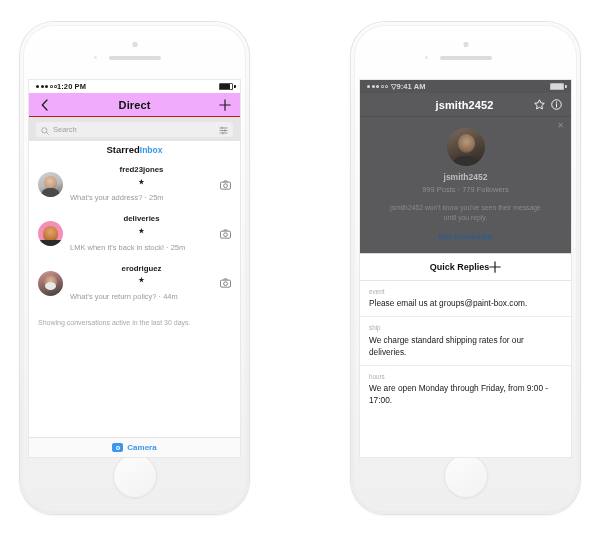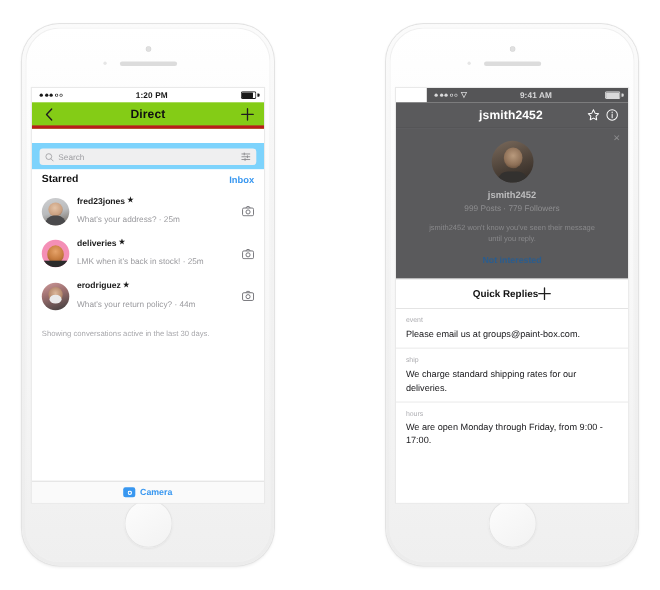--- a/index.html
+++ b/index.html
@@ -67,64 +67,64 @@
     padding:0 7px;
     font-size:7px; font-weight:bold; letter-spacing:.1px;
     color:#1a1a1a;
     background:#fff;
   }
   .sb-left { display:flex; align-items:center; gap:2px; }
   .dots { display:flex; gap:1.5px; align-items:center; }
   .dots i { width:3px; height:3px; border-radius:50%; background:#1a1a1a; display:block; }
   .dots i.o { background:transparent; box-shadow:inset 0 0 0 .7px #1a1a1a; }
   .wifi { font-size:7px; line-height:1; margin-left:1px; }
-  .sb-time { flex:1; text-align:center; font-size:7.5px; }
+  .sb-time { flex:1; text-align:left; font-size:7.5px; }
   .sb-right { display:flex; align-items:center; }
   .battery {
     width:14px; height:7px; border-radius:1.5px;
     box-shadow:inset 0 0 0 .8px #1a1a1a; position:relative;
     padding:1px;
   }
   .battery::after {
     content:""; position:absolute; right:-2.5px; top:2px;
     width:1.5px; height:3px; border-radius:0 1px 1px 0; background:#1a1a1a;
   }
   .battery b { display:block; height:100%; width:80%; background:#1a1a1a; border-radius:.5px; }
   .battery.full b { width:100%; }
 
   
   .navbar {
     flex:0 0 24px; height:24px;
     display:flex; align-items:center; padding:0 9px;
-    border-bottom:3px solid #b91c1c;
-    background:#84cc16;
+    border-bottom:1px solid #b91c1c;
+    background:#f0abfc;
   }
   .nav-title {
     flex:1; text-align:center;
     font-size:11px; font-weight:bold; color:#111;
     letter-spacing:.1px;
   }
   .nav-icon { color:#1f1f1f; display:flex; align-items:center; justify-content:center; }
   .chev { width:12px; }
   .plus { width:12px; }
   .nav-right { display:flex; align-items:center; gap:6px; }
 
   
-  .search-wrap { padding:5px 7px 4px; background:#7dd3fc;margin-top:13px; }
+  .search-wrap { padding:5px 7px 4px; background:#e5e5e5; }
   .search-box {
     height:15px; border-radius:3px; background:#efeff0;
     display:flex; align-items:center; padding:0 5px; gap:4px;
   }
   .search-ph { flex:1; font-size:7.5px; color:#a0a0a4; }
   .mag { flex:0 0 auto; color:#a0a0a4; }
   .slider-ic { flex:0 0 auto; color:#8a8a8e; }
 
   
   .section-head {
-    display:flex; align-items:center; justify-content:space-between;
+    display:flex; align-items:center; justify-content:center;
     padding:3px 9px 5px; background:#fff;
   }
   .section-title { font-size:9.5px; font-weight:bold; color:#111; }
   .section-link { font-size:8.5px; font-weight:bold; color:#3897f0; }
 
   
   .conv-list { background:#fff; }
   .conv {
     display:flex; align-items:center;
     padding:5px 9px; gap:7px;
@@ -145,21 +145,21 @@
   .av3 { background:linear-gradient(160deg,#cf9b9b 0%,#9d6f6f 40%,#3b3b3b 100%); }
   .av3::before { content:""; position:absolute; left:6px; top:4px; width:13px; height:14px; border-radius:50%;
                  background:radial-gradient(circle at 50% 40%, #dcb89c 0%, #b2866a 60%, #5d4436 100%); }
   .av3::after  { content:""; position:absolute; left:7px; top:11px; width:11px; height:8px; border-radius:50%;
                  background:#e9e9ea; }
 
   .conv-text { flex:1; min-width:0; }
   .conv-name {
     font-size:7.8px; color:#1a1a1a; font-weight:600;
     display:flex; align-items:center; gap:2px;
-    line-height:1.35; white-space:nowrap; overflow:hidden;
+    line-height:1.35; white-space:nowrap; overflow:hidden;flex-direction:column;
   }
   .conv-star { font-size:6.5px; color:#1a1a1a; }
   .conv-snippet {
     font-size:7.5px; color:#9a9a9e; line-height:1.4;
     white-space:nowrap; overflow:hidden; text-overflow:ellipsis;
   }
   .conv-cam { flex:0 0 auto; color:#6e6e73; display:flex; }
 
   .list-note {
     padding:10px 9px 0;
@@ -176,21 +176,21 @@
     display:flex; align-items:center; justify-content:center; gap:4px;
   }
   .cam-bar-ic {
     width:11px; height:9px; border-radius:2px; background:#3897f0;
     position:relative; display:flex; align-items:center; justify-content:center;
   }
   .cam-bar-ic::before { content:""; width:4px; height:4px; border-radius:50%; box-shadow:inset 0 0 0 1px #fff; }
   .cam-bar-label { font-size:8px; font-weight:bold; color:#3897f0; }
 
   
-  .dim-statusbar { background:#555557; color:#d9d9da;margin-left:28px; }
+  .dim-statusbar { background:#555557; color:#d9d9da; }
   .dim-statusbar .dots i { background:#d9d9da; }
   .dim-statusbar .dots i.o { background:transparent; box-shadow:inset 0 0 0 .7px #d9d9da; }
   .dim-statusbar .battery { box-shadow:inset 0 0 0 .8px #d9d9da; }
   .dim-statusbar .battery::after { background:#d9d9da; }
   .dim-statusbar .battery b { background:#d9d9da; }
 
   .navbar.dim {
     background:#5a5a5c; border-bottom:1px solid #4e4e50;
   }
   .navbar.dim .nav-title { color:#ffffff; }

